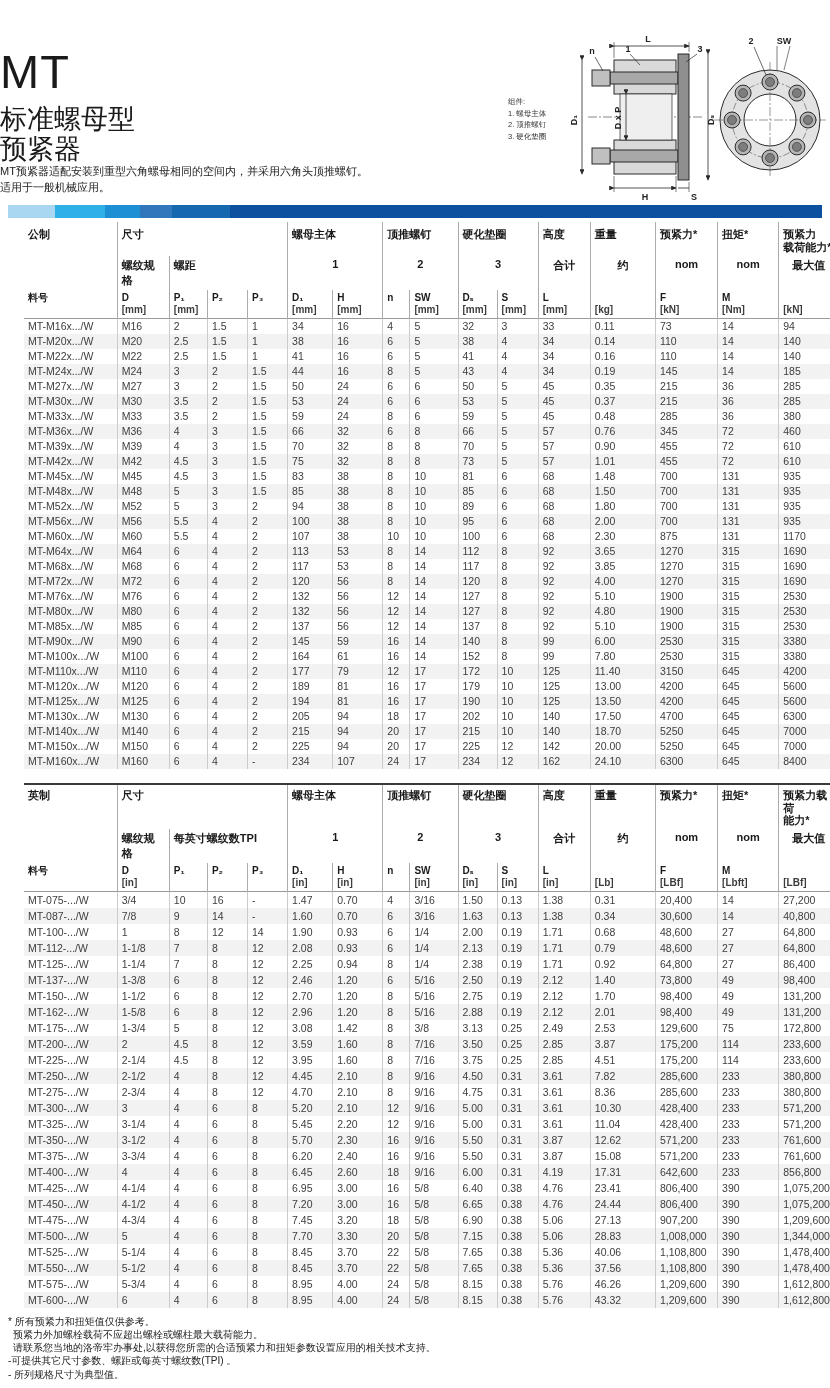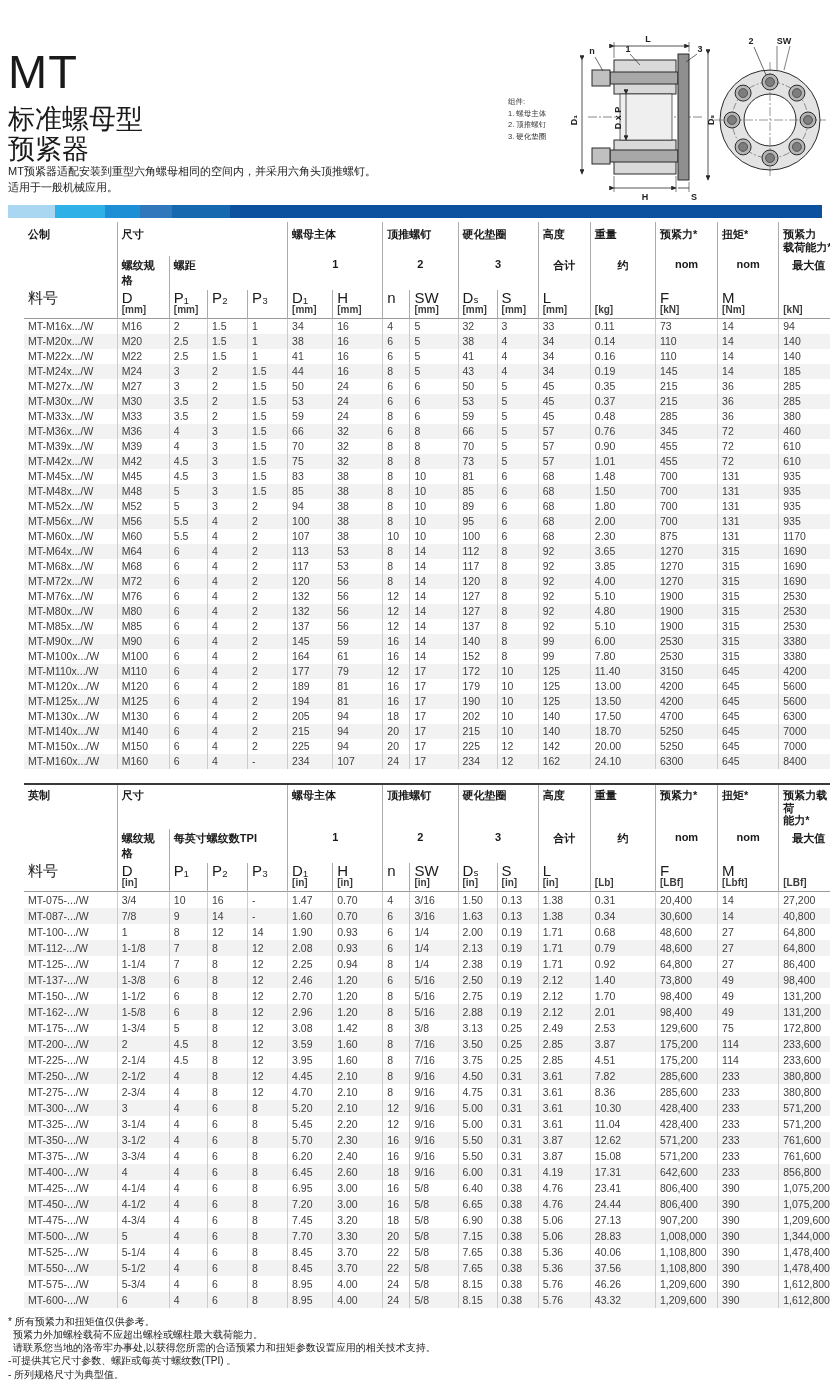--- a/index.html
+++ b/index.html
@@ -5,21 +5,21 @@
   *{margin:0;padding:0;box-sizing:border-box}
   html,body{background:#fff}
   body{
     width:830px;height:1388px;position:relative;overflow:hidden;
     font-family:"Liberation Sans","DejaVu Sans",sans-serif;color:#1a1a1a;
   }
   .page{position:relative;width:830px;height:1388px}
 
   
   .header-area{position:relative;height:205px}
-  .title-block{position:absolute;left:8px;top:48px}
+  .title-block{position:absolute;left:0;top:48px}
   .series-title{font-size:47px;font-weight:300;line-height:1.0;letter-spacing:1px}
   .sub-title{font-size:27px;font-weight:400;line-height:1.12;margin-top:9px;white-space:pre-line}
   .descr{font-size:11px;line-height:1.4;white-space:pre-line;color:#222}
 
   .legend{position:absolute;left:508px;top:96px;font-size:7.5px;line-height:1.55;color:#333}
   .legend .lg-line{white-space:nowrap}
 
   .diagram{position:absolute;left:562px;top:32px}
   .diagram text{font-family:"Liberation Sans","DejaVu Sans",sans-serif;font-size:9px;fill:#222;font-weight:bold}
 
@@ -37,21 +37,21 @@
   table.spec{border-collapse:collapse;table-layout:fixed;width:814px;margin:4px 24px 0}
   table.spec th,table.spec td{text-align:left;vertical-align:top;overflow:hidden}
 
   thead{border-bottom:1px solid #9a9a9a}
   thead th{font-size:11px;font-weight:bold;padding:2px 4px;border-left:1px solid #ababab;white-space:pre-line}
   thead tr th:first-child{border-left:none}
   tr.group-row th{height:34px;padding-top:6px;line-height:1.15}
   tr.sub-row th{height:20px}
   tr.sub-row th.c{text-align:center}
   tr.unit-row th{height:26px}
-  .h-main{font-weight:normal;font-size:15px;line-height:12px}
+  .h-main{font-weight:bold;font-size:10px;line-height:12px}
   .h-unit{font-weight:700;font-size:10px;line-height:12px;color:#3c3c3c}
 
   tbody td{font-size:10.5px;color:#3d3d3d;padding:2px 4px;line-height:11px;height:15px;
            border-left:1px solid #cbcbcb;vertical-align:middle;white-space:nowrap}
   tbody tr td:first-child{border-left:none}
   tbody tr:nth-child(even){background:#f2f2f2}
 
   #imperial-table{margin-top:14px;border-top:2px solid #3a3a3a}
   #imperial-table tr.group-row th{height:36px;padding-top:4px}
   #imperial-table tr.unit-row th{height:28px}

